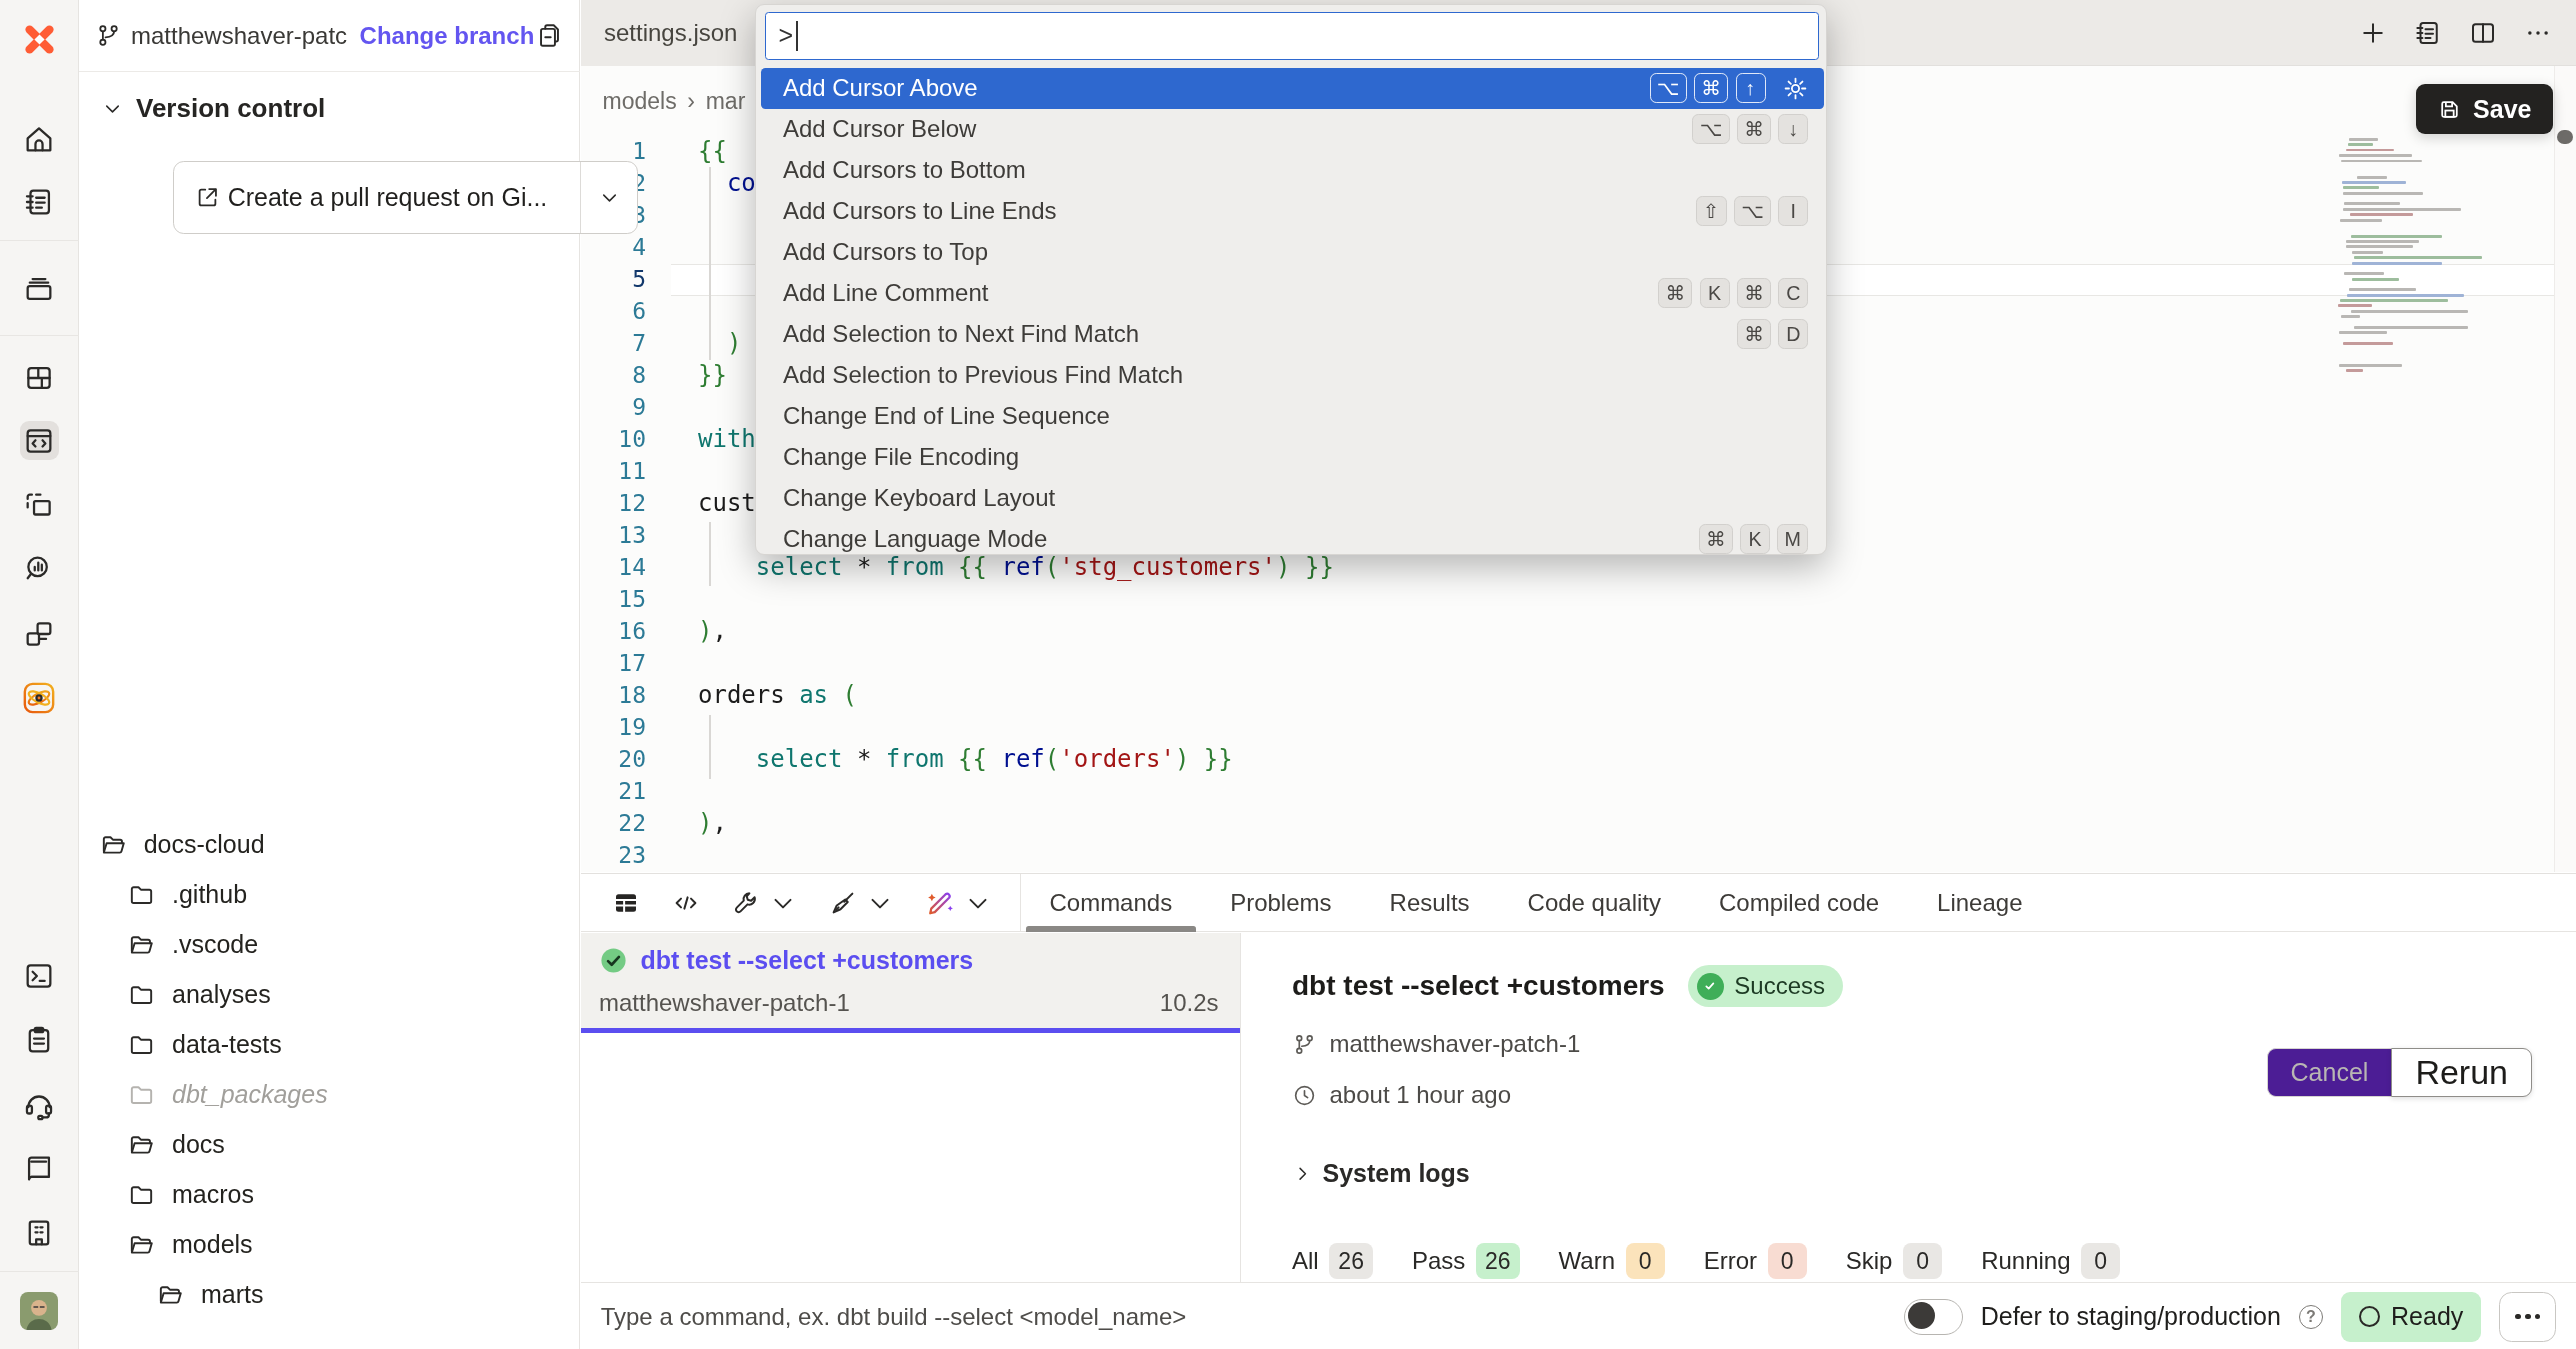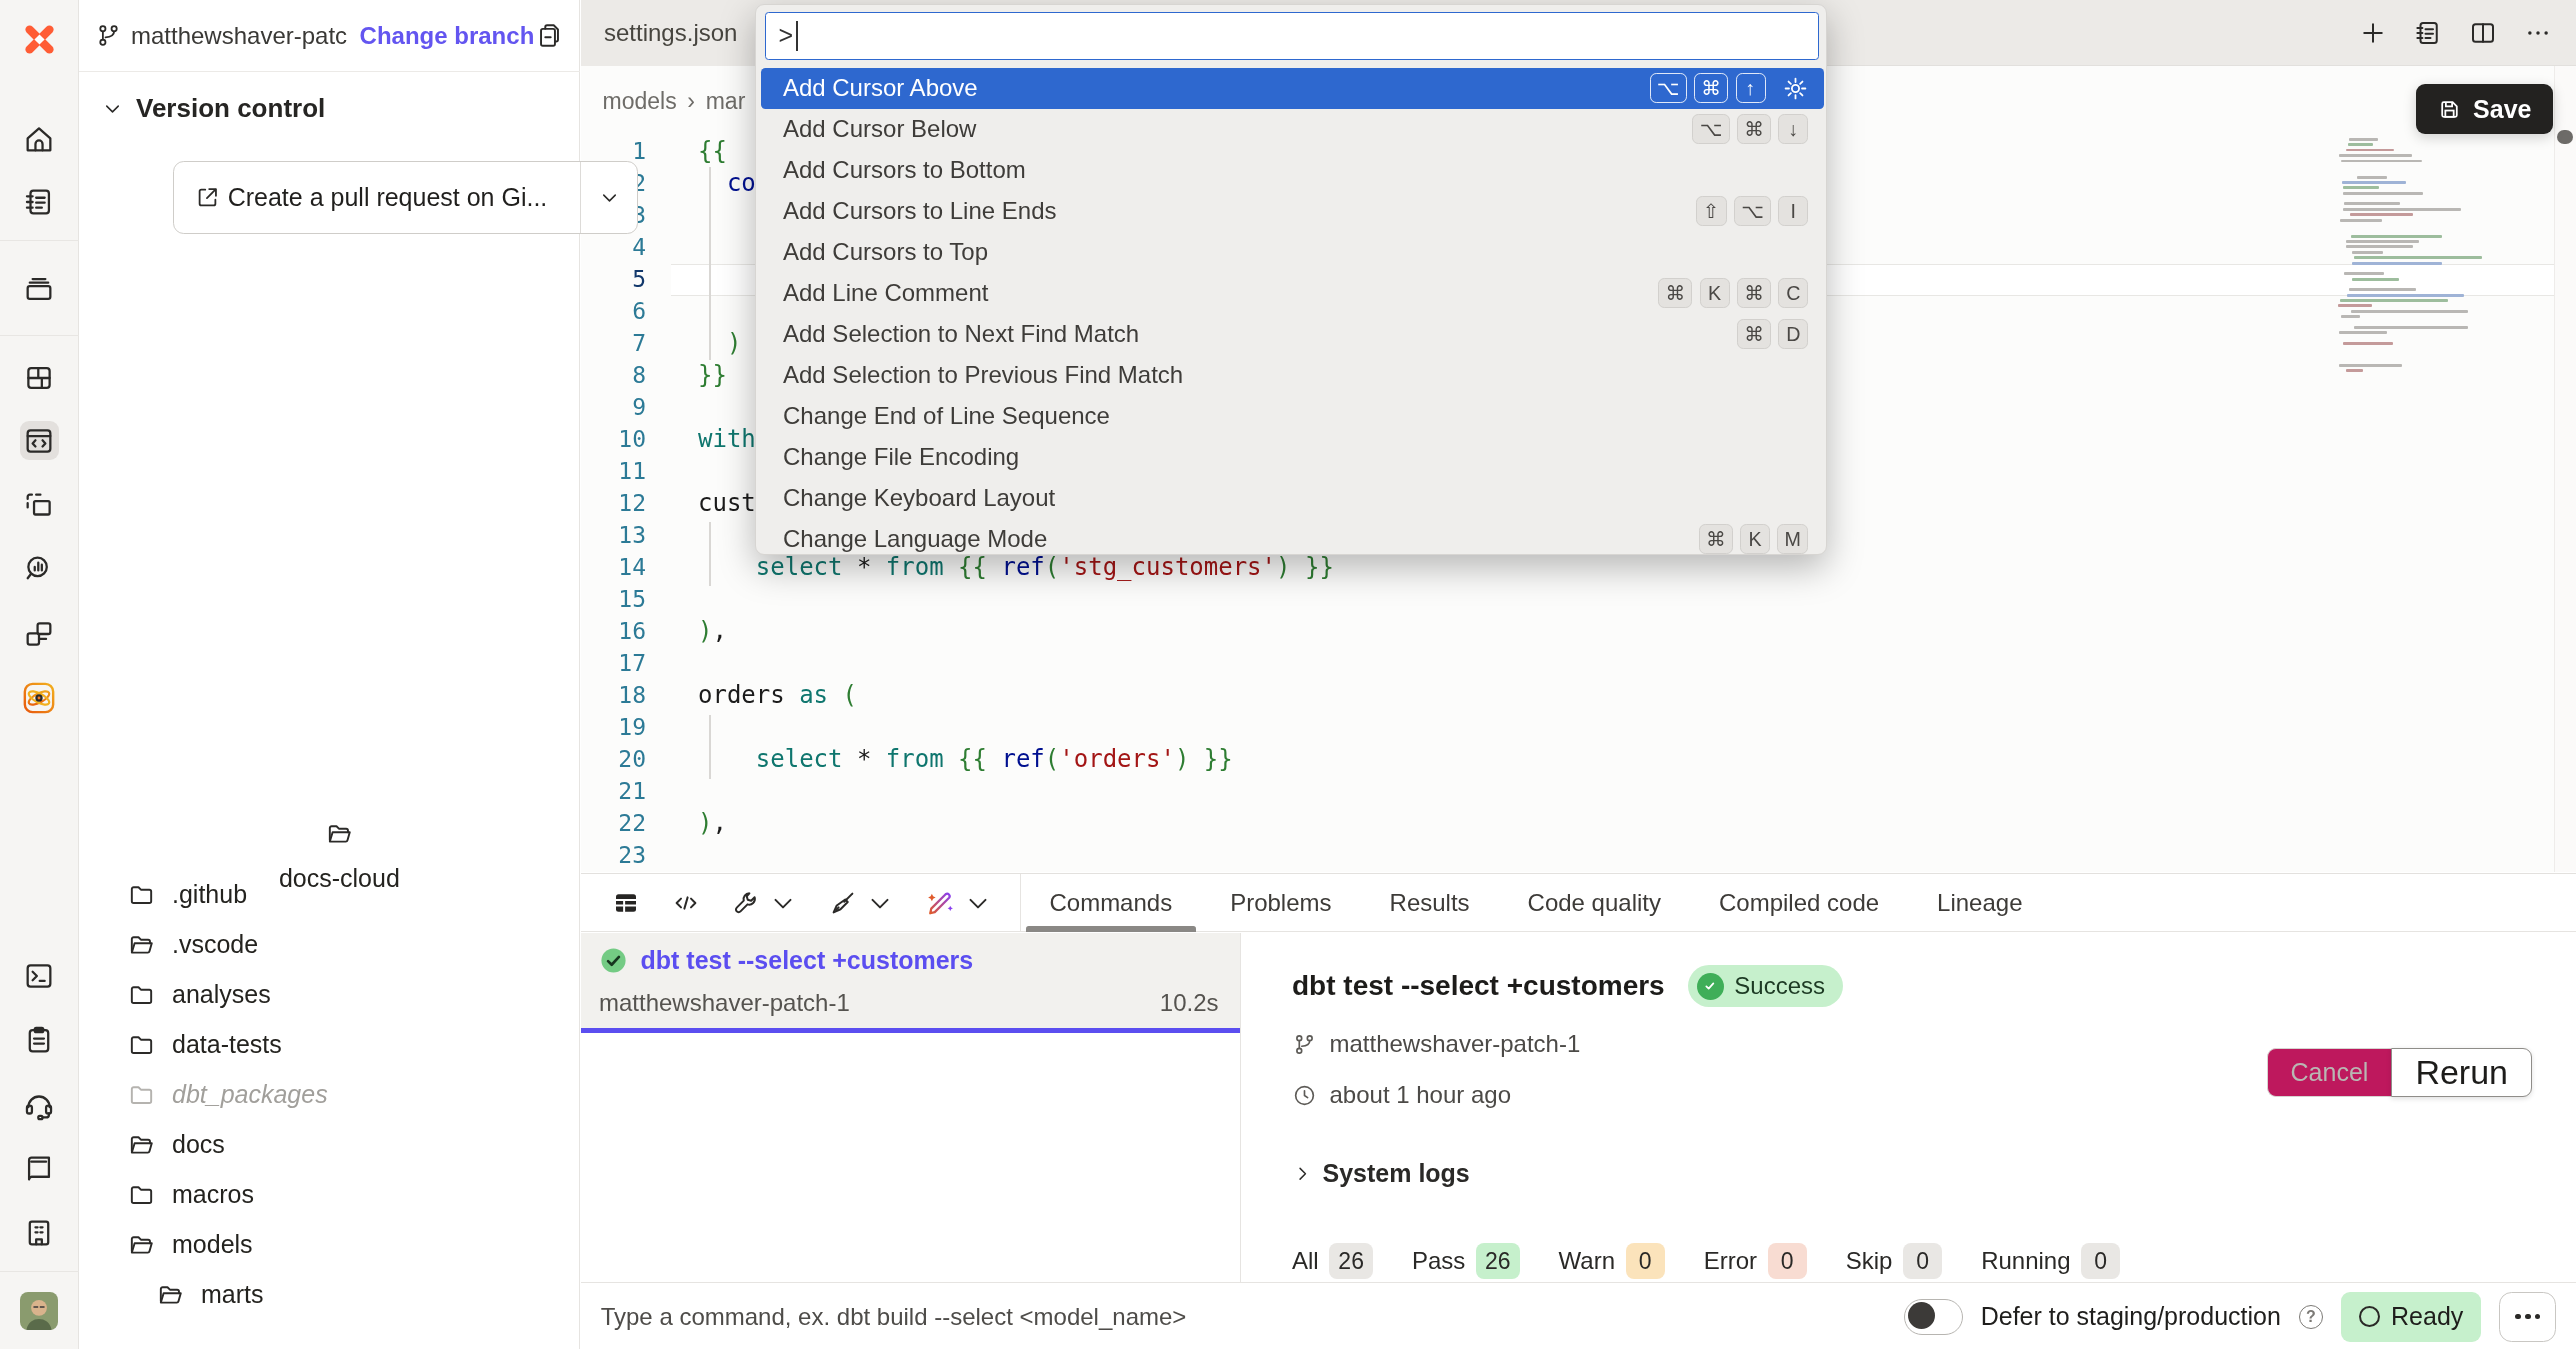--- a/index.html
+++ b/index.html
@@ -114,21 +114,21 @@
   .meta-row .ico { width:25px; height:25px; }
   .meta-row .ico svg { stroke:#5d5b57; }
   #syslogs { display:flex; align-items:center; gap:9px; margin-top:50px; font-size:25px; font-weight:bold; color:#2a2927; }
   #stats { display:flex; align-items:center; gap:39px; margin-top:55px; font-size:24px; color:#2a2927; }
   .stat { display:flex; align-items:center; gap:10.7px; }
   .stat-badge { min-width:39px; height:36px; border-radius:8px; display:flex; align-items:center;
                 justify-content:center; padding:0 9px; font-size:23px; color:#2a2927; }
   .tone-neutral { background:#e9e7e4; } .tone-success { background:#c6f0cc; }
   .tone-warn { background:#fbe3bb; } .tone-error { background:#f8dcd2; }
   #run-actions { position:absolute; right:45px; top:115px; display:flex; height:49px; }
-  #btn-cancel { display:flex; align-items:center; padding:12px 23px; background:#be185d; color:#b9b7b3;
+  #btn-cancel { display:flex; align-items:center; padding:12px 23px; background:#4c1d95; color:#b9b7b3;
                 border:1.8px solid #d6d4d1; border-right:none; border-radius:9px 0 0 9px; font-size:25px; }
   #btn-rerun { display:flex; align-items:center; padding:0 23px; background:#fff; color:#1d1c1a;
                border:1.8px solid #8f8d89; border-radius:0 9px 9px 0; font-size:34px; box-shadow:0 1.8px 5.4px rgba(0,0,0,.12); }
 
   
   #statusbar { position:absolute; left:0; top:1282px; width:1995px; height:68px; background:#fff;
                border-top:0.9px solid #e6e4e1; display:flex; align-items:center; }
   #cmd-placeholder { font-size:24px; color:#4e4c49; margin-left:19.7px; }
   #status-right { margin-left:auto; display:flex; align-items:center; gap:18px; padding-right:19.7px; }
   #defer-toggle { width:59px; height:36px; border-radius:18px; background:#fff; border:1.8px solid #b7b5b1;
@@ -368,21 +368,21 @@
     <div id="pr-caret">
       <span class="ico chev">
           <svg viewBox="0 0 24 24">
             <path d="M6 9.5l6 6 6-6"></path>
           </svg>
         </span>
     </div>
   </div>
 
   <div id="file-tree">
-      <div class="tree-row" style="padding-left: 19.7px; flex-direction: column;">
+      <div class="tree-row" style="padding-left: 19.7px;">
         <span class="ico">
           <svg viewBox="0 0 24 24">
             <path d="M4 17.5v-10A1.5 1.5 0 0 1 5.5 6h4l2 2h6A1.5 1.5 0 0 1 19 9.5v1.5"></path>
             <path d="M6.3 11h14.2L18.6 17.6a1.5 1.5 0 0 1-1.4 1.1H4z"></path>
           </svg>
         </span>
         <span>docs-cloud</span>
       </div>
       <div class="tree-row" style="padding-left: 48px;">
         <span class="ico">

